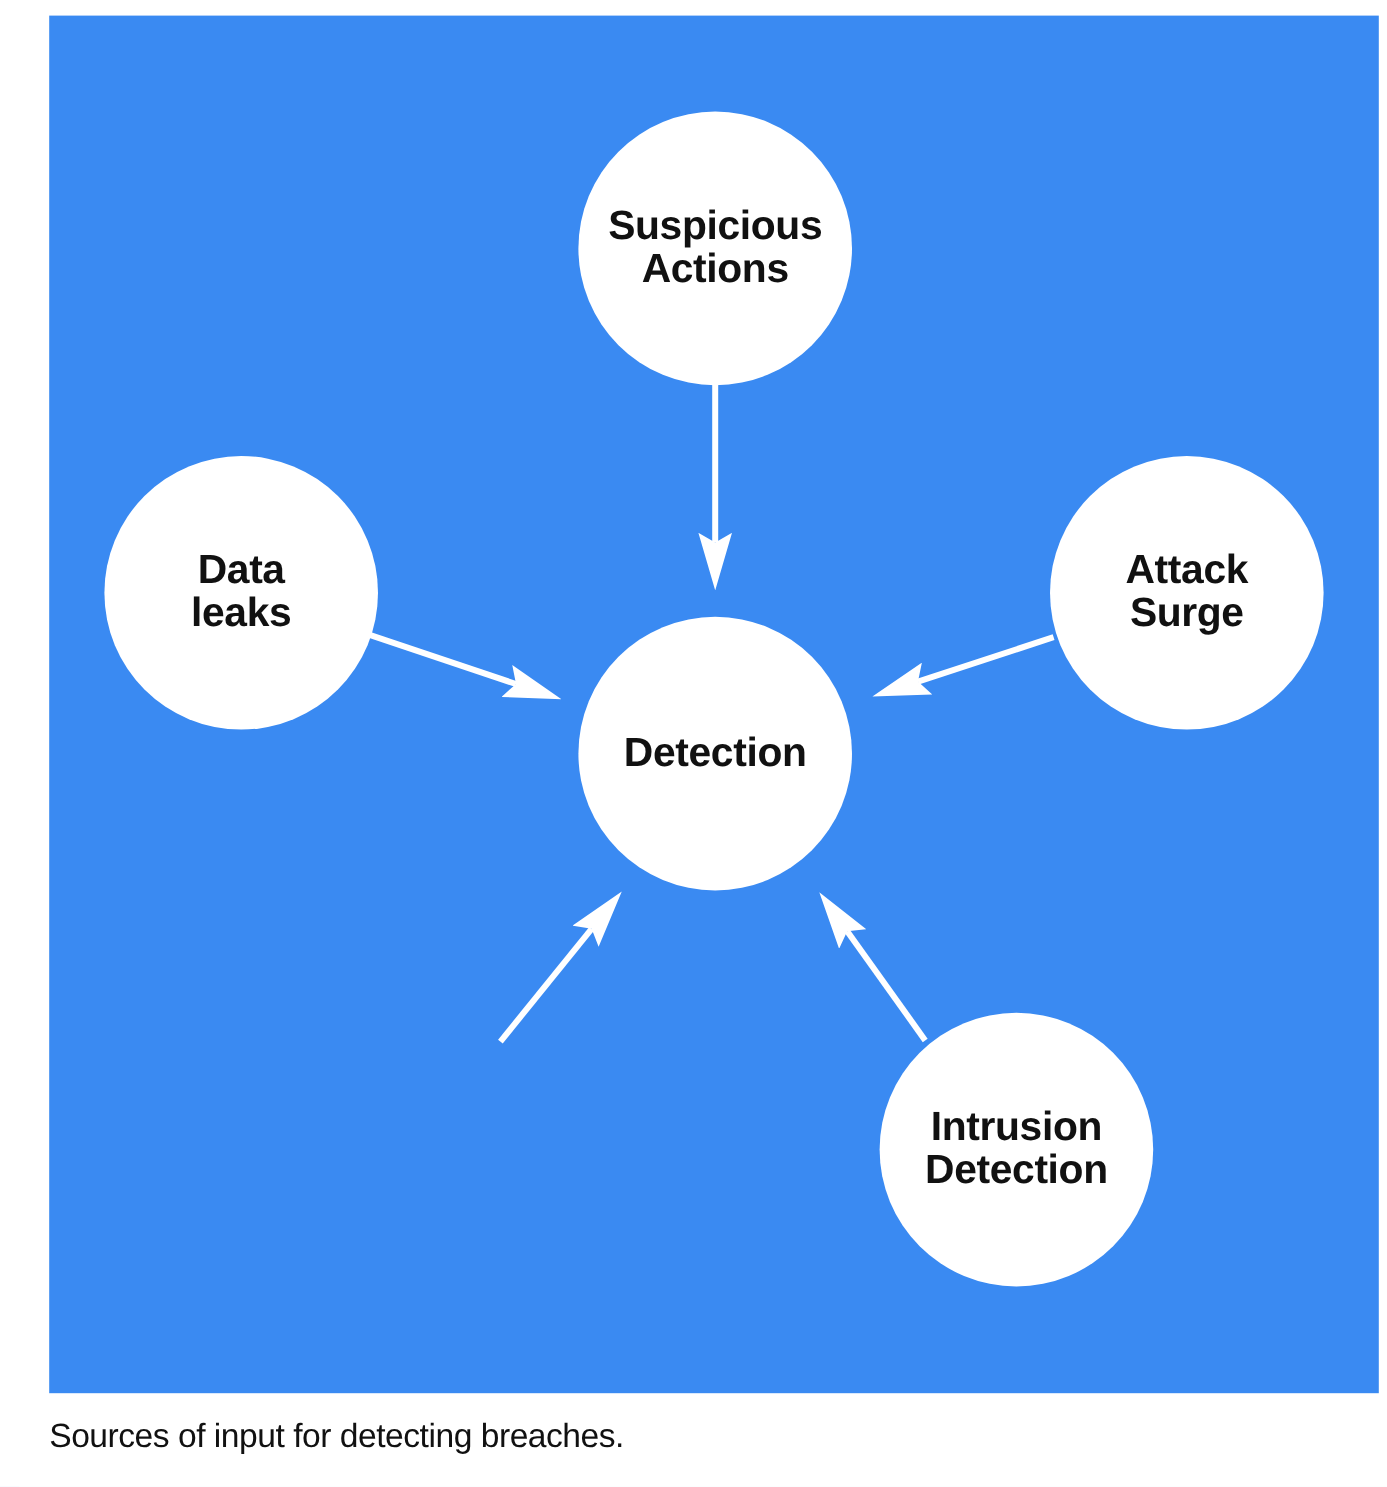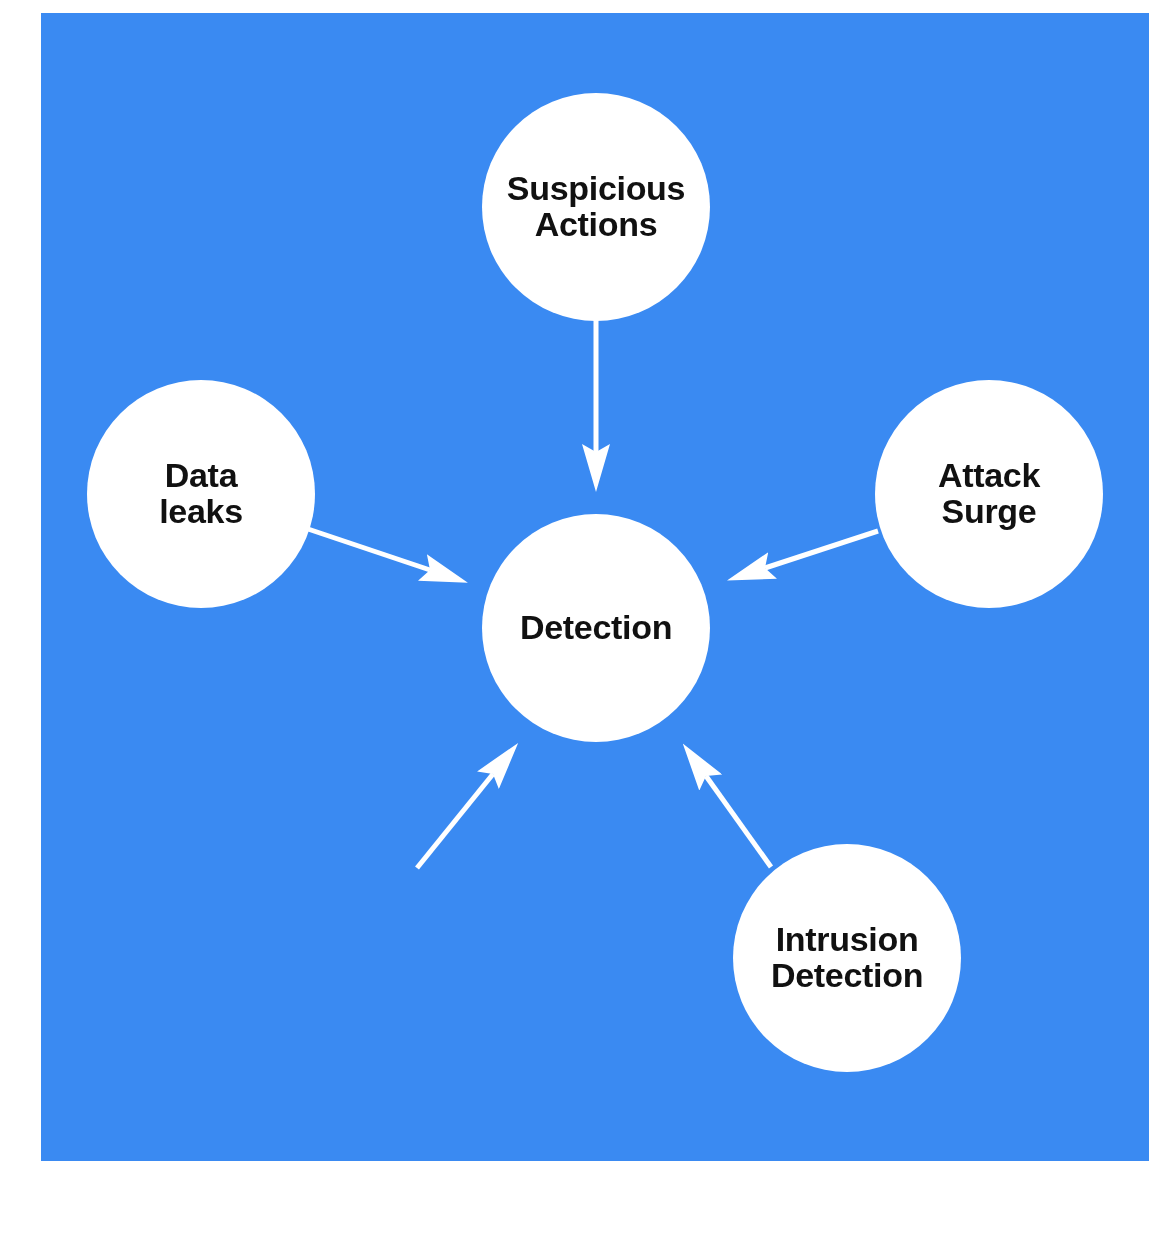--- a/index.html
+++ b/index.html
@@ -108,14 +108,15 @@
   <div class="node node-center">
     <span class="node-label">Detection</span>
   </div>
 
 
   <div class="node node-bottom-right">
     <span class="node-label">Intrusion
 Detection</span>
   </div>
 
+  <div class="caption">Sources of input for detecting breaches.</div>
 
 </div>
 
 </body></html>

